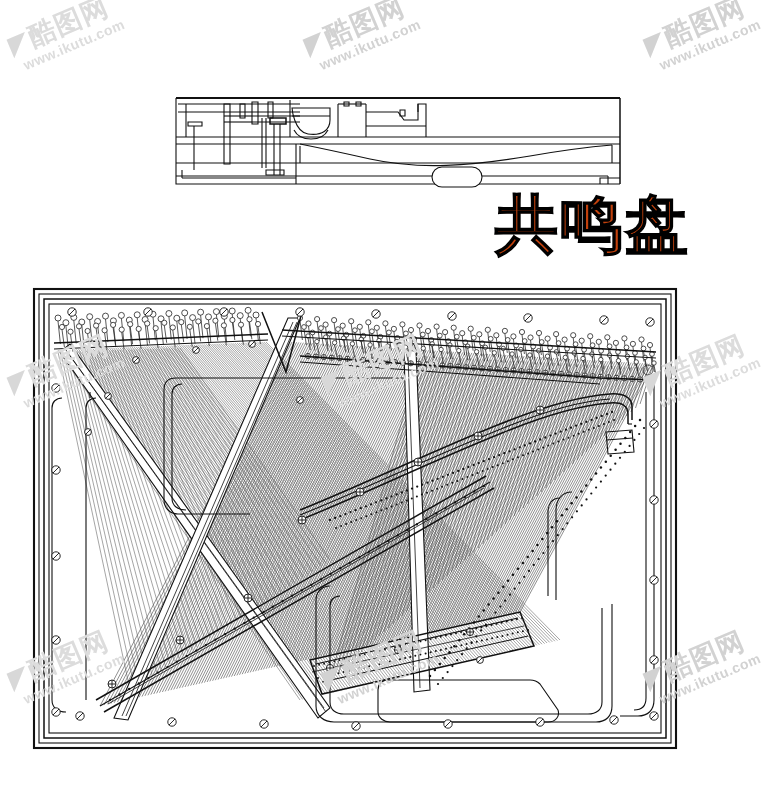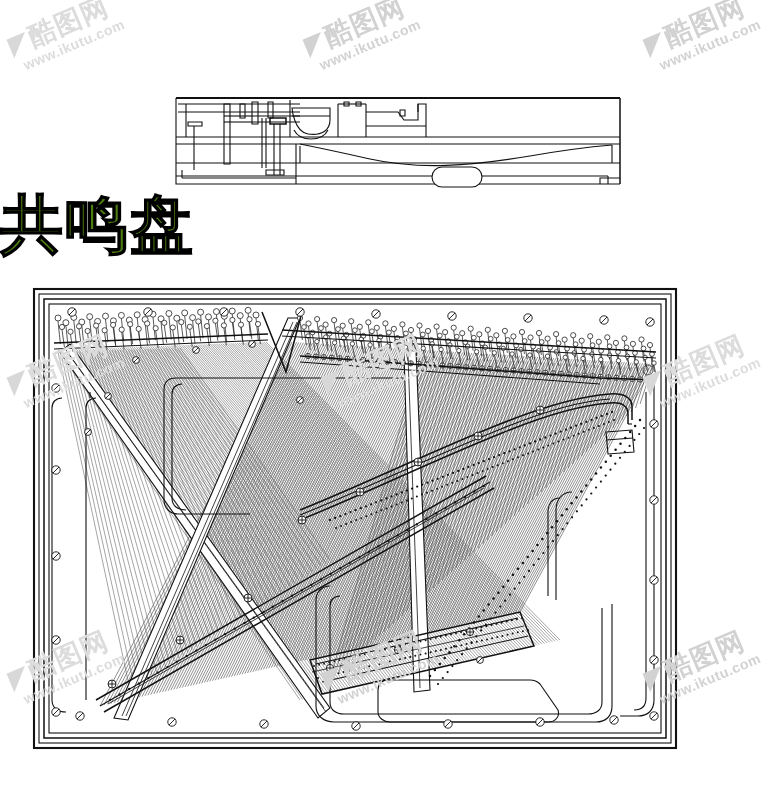--- a/index.html
+++ b/index.html
@@ -48,24 +48,24 @@
   .str2{fill:none;stroke:#5a5a5a;stroke-width:0.55;}
   .pin{fill:none;stroke:#222;stroke-width:0.75;}
   .pinf{fill:#fff;stroke:#222;stroke-width:0.8;}
   .scr{fill:#fff;stroke:#111;stroke-width:0.9;}
   .scrl{stroke:#111;stroke-width:0.9;}
   .dotp{fill:#111;}
 
   
   #title{
     position:absolute;z-index:6;
-    left:0;top:189px;width:690px;text-align:left;
+    left:0;top:189px;width:690px;text-align:right;
     font-family:"DejaVu Sans","Liberation Sans",sans-serif;
     font-size:63px;line-height:72px;font-weight:900;
-    color:#4d7c0f;letter-spacing:2px;
+    color:#c2410c;letter-spacing:2px;
     -webkit-text-stroke:1.4px #000;
   }
 </style>
 </head>
 <body>
 
 <div id="stage">
 
   <svg class="draw" viewBox="0 0 777 787">
 

